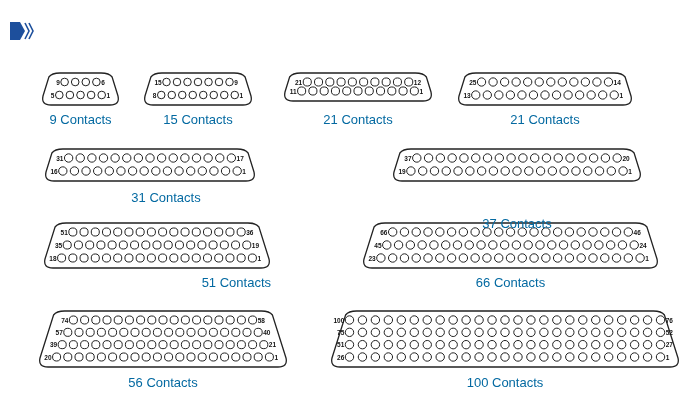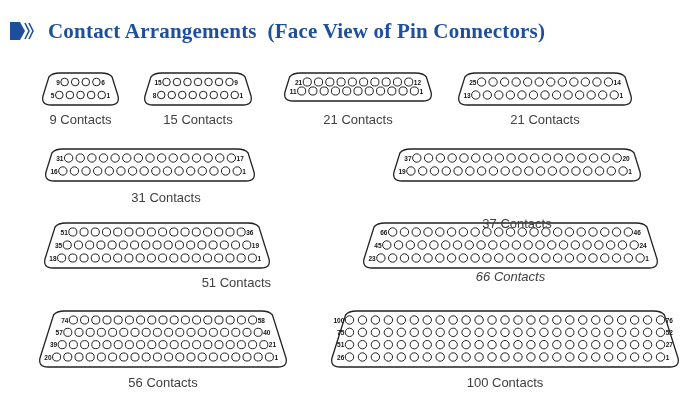--- a/index.html
+++ b/index.html
@@ -2,33 +2,32 @@
 <html><head>
 <meta charset="utf-8">
 <style>
   html, body { margin:0; padding:0; background:#ffffff; }
   body { width:696px; height:406px; position:relative; overflow:hidden; font-family:"Liberation Sans", sans-serif; }
   .header { position:absolute; left:10px; top:18px; height:26px; display:flex; align-items:center; }
   .header-icon { width:24px; height:18px; margin-right:14px; }
   .title { font-family:"Liberation Serif", serif; font-weight:bold; font-size:21px; color:#1d4f9c; letter-spacing:0.2px; white-space:pre; }
   .conn { position:absolute; }
   .conn svg { display:block; overflow:visible; }
-  .label { position:absolute; font-size:13px; color:#404040; text-align:center; white-space:nowrap; }
+  .label { position:absolute; font-size:13px; color:#0369a1; text-align:center; white-space:nowrap; }
 </style>
 </head>
 <body>
 
 <div class="header">
   <svg class="header-icon" viewBox="0 0 24 18">
     <rect x="0" y="0" width="10" height="18" fill="#1d4f9c"></rect>
     <polygon points="10,0 15,9 10,18" fill="#1d4f9c"></polygon>
     <polyline points="15,1 19,9 15,17" fill="none" stroke="#1d4f9c" stroke-width="1.6"></polyline>
     <polyline points="19,1 23,9 19,17" fill="none" stroke="#1d4f9c" stroke-width="1.6"></polyline>
   </svg>
-  <span class="title">Contact Arrangements  (Face View of Pin Connectors)</span>
 </div>
 
 <div class="conn" style="left:41px;top:72px;">
     <svg width="79" height="34">
       <path d="M 18.880000000000003 1 L 60.120000000000005 1 Q 68.12 1 71.12 5 L 77 24 Q 79 33 69 33 L 10 33 Q 0 33 2 24 L 7.880000000000001 5 Q 10.88 1 18.880000000000003 1 Z" fill="#fff" stroke="#222" stroke-width="1.3"></path>
       <circle cx="23.6" cy="10" r="3.816" fill="#fff" stroke="#222" stroke-width="1"></circle>
       <circle cx="34.2" cy="10" r="3.816" fill="#fff" stroke="#222" stroke-width="1"></circle>
       <circle cx="44.8" cy="10" r="3.816" fill="#fff" stroke="#222" stroke-width="1"></circle>
       <circle cx="55.4" cy="10" r="3.816" fill="#fff" stroke="#222" stroke-width="1"></circle>
       <text x="18.784000000000002" y="12.5" text-anchor="end" font-size="6.5" font-weight="bold" fill="#111" font-family="Liberation Sans, sans-serif">9</text>
@@ -556,15 +555,15 @@
     </svg>
   </div>
 
 <div class="label" style="left:41px;top:112px;width:79px;">9 Contacts</div>
 <div class="label" style="left:143px;top:112px;width:110px;">15 Contacts</div>
 <div class="label" style="left:283px;top:112px;width:150px;">21 Contacts</div>
 <div class="label" style="left:457px;top:112px;width:176px;">21 Contacts</div>
 <div class="label" style="left:60px;top:190px;width:212px;">31 Contacts</div>
 <div class="label" style="left:392px;top:190px;width:250px;margin-top:26px;">37 Contacts</div>
 <div class="label" style="left:43px;top:275px;width:228px;text-align:right;">51 Contacts</div>
-<div class="label" style="left:362px;top:269px;width:297px;font-style:italic;">66 Contacts</div>
+<div class="label" style="left:362px;top:275px;width:297px;">66 Contacts</div>
 <div class="label" style="left:38px;top:375px;width:250px;">56 Contacts</div>
 <div class="label" style="left:330px;top:375px;width:350px;">100 Contacts</div>
 
 </body></html>

